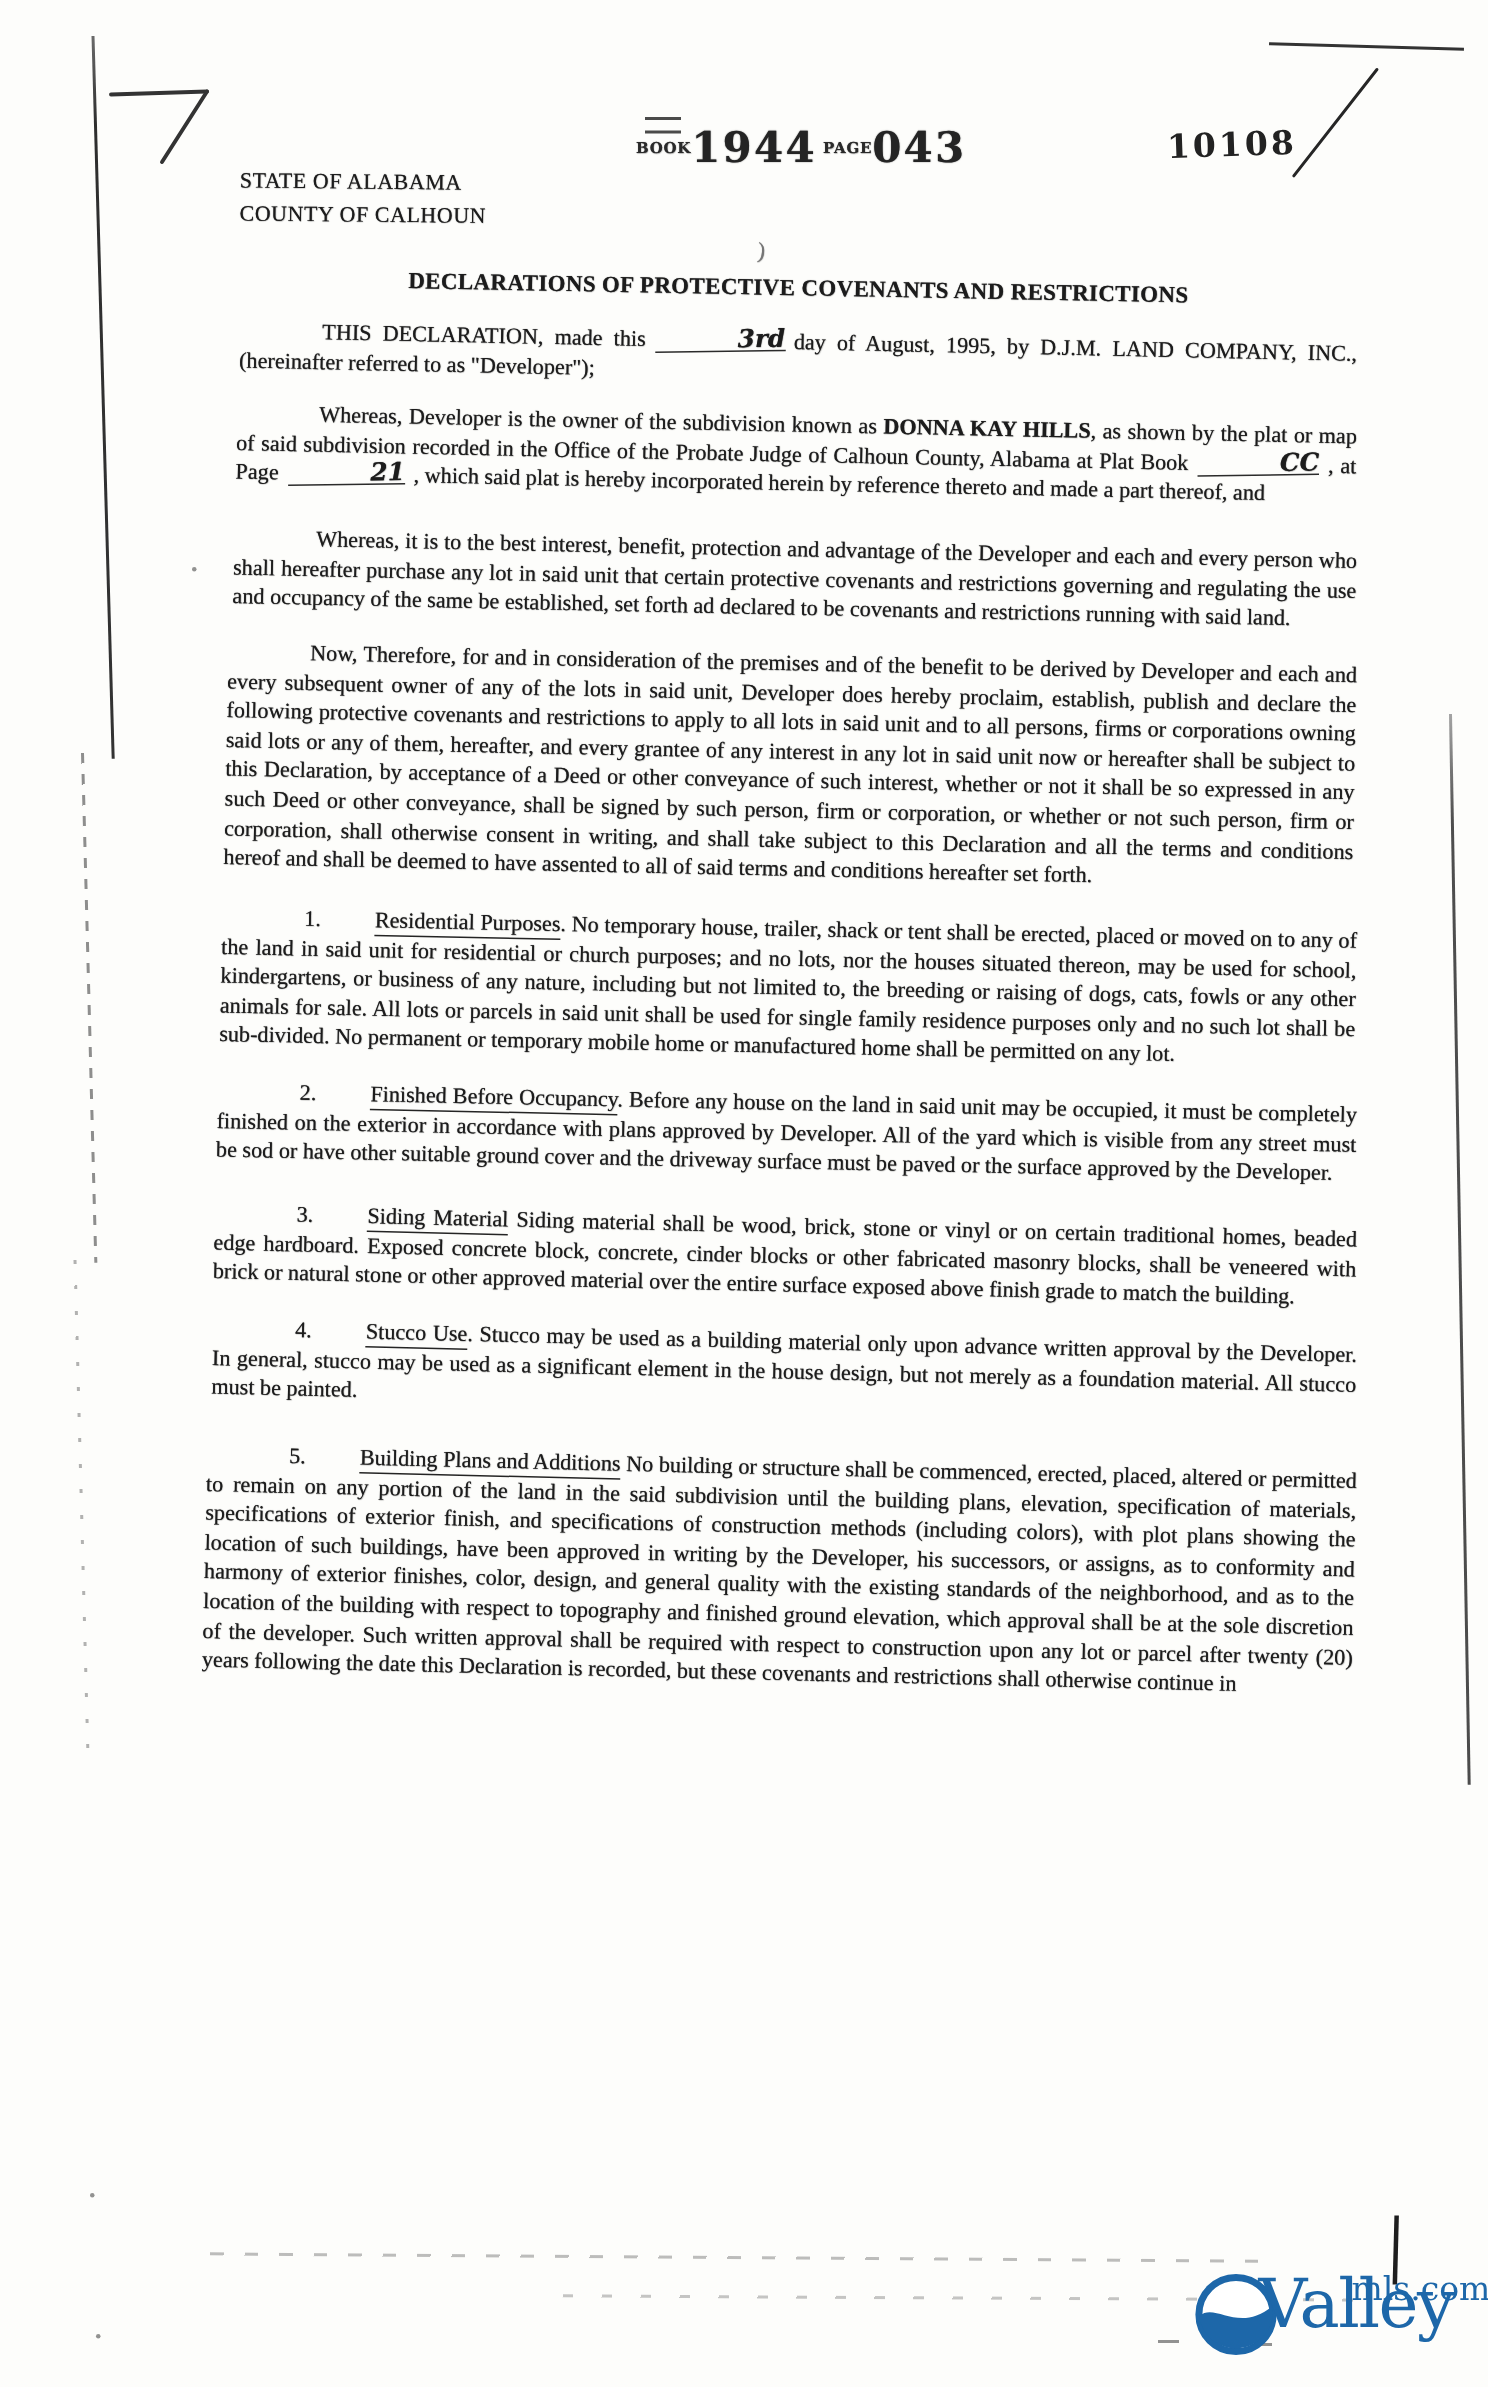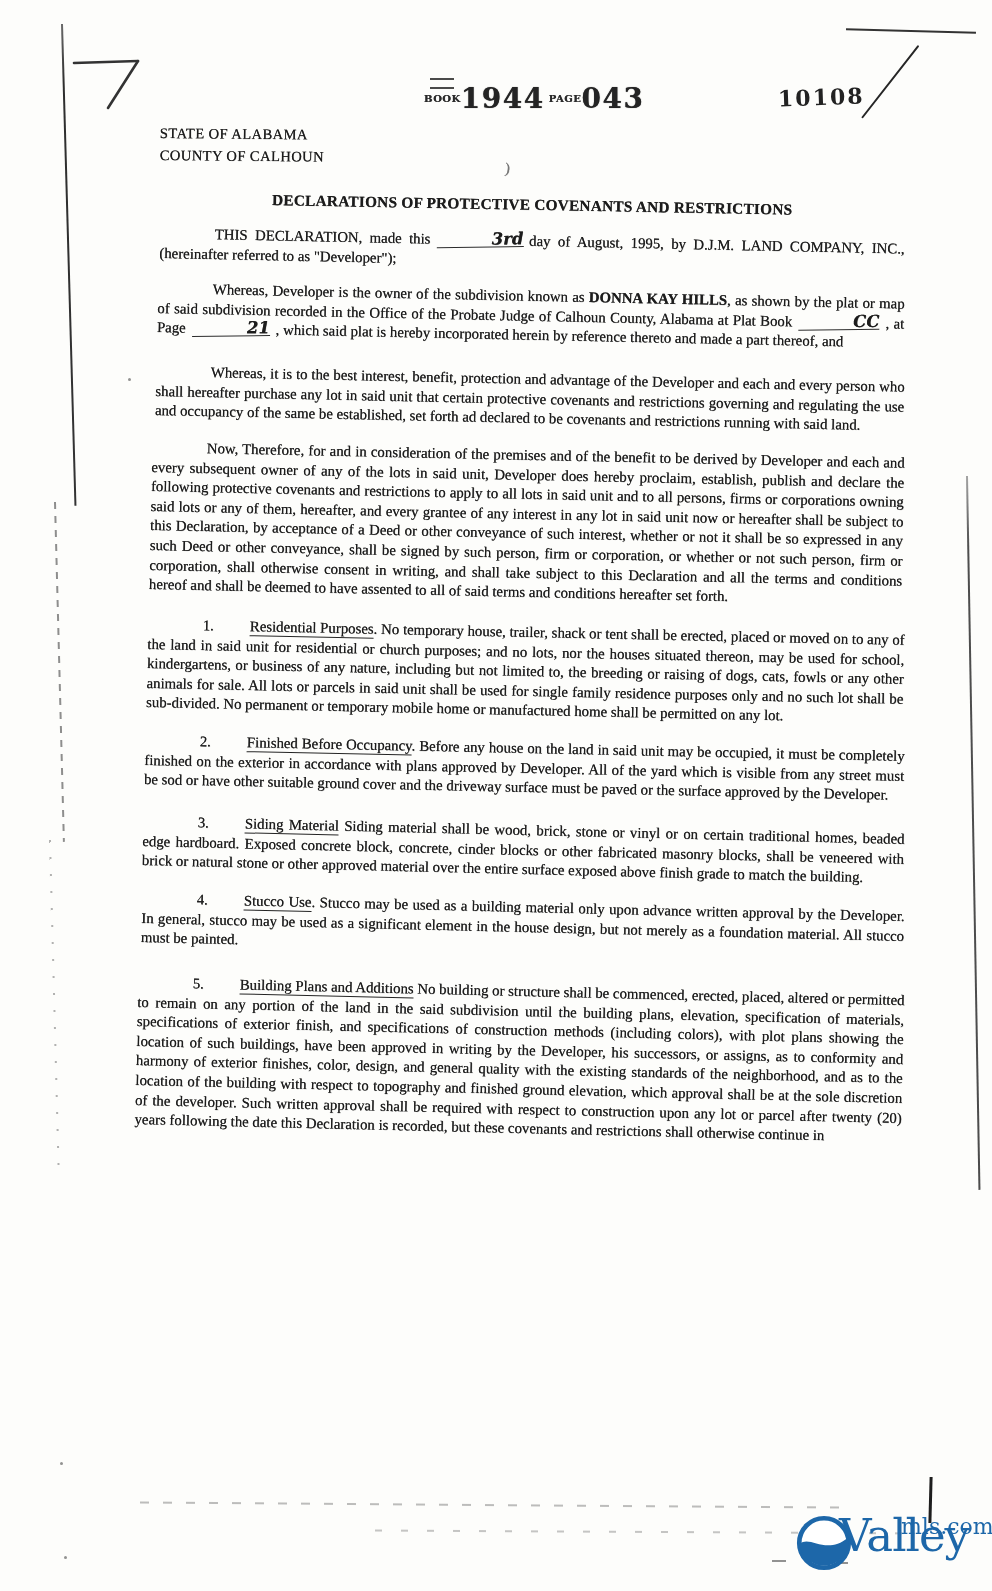--- a/index.html
+++ b/index.html
@@ -14,21 +14,21 @@
   .stamp .dd{position:absolute;left:6px;top:-4px;width:24px;height:7px;
     border-top:2.5px solid #2c2c2c;border-bottom:2px solid #2c2c2c;opacity:.85;}
   .stamp .sm{font-family:"DejaVu Serif",serif;font-weight:700;font-size:10px;letter-spacing:.5px;
     color:#2a2a2a;vertical-align:6px;}
   .stamp .lg{font-family:"DejaVu Serif",serif;font-weight:700;font-size:28px;letter-spacing:1.5px;
     color:#242424;text-shadow:0 0 .8px rgba(20,20,20,.8);}
   .instnum{position:absolute;left:778px;top:84px;font-family:"DejaVu Serif",serif;font-weight:700;
     font-size:22px;letter-spacing:2px;color:#222;transform:rotate(-2deg);}
 
   
-  .doc{position:absolute;left:160px;top:16px;width:745px;padding-top:106px;}
+  .doc{position:absolute;left:160px;top:4px;width:745px;padding-top:106px;}
   .block{position:relative;text-align:justify;font-size:14.8px;line-height:19.6px;
     transform-origin:0 0;}
   .ind{text-indent:55px;}
   .r1{transform:rotate(.55deg);}
   .r2{transform:rotate(1.05deg);}
   .r3{transform:rotate(1.2deg);}
   .r4{transform:rotate(1.35deg);}
   .hdrline{font-size:14.6px;line-height:22px;letter-spacing:.4px;text-align:left;}
   .title{font-weight:700;font-size:15.3px;letter-spacing:.25px;text-align:center;margin-top:22px;}
   .b{font-weight:700;}

